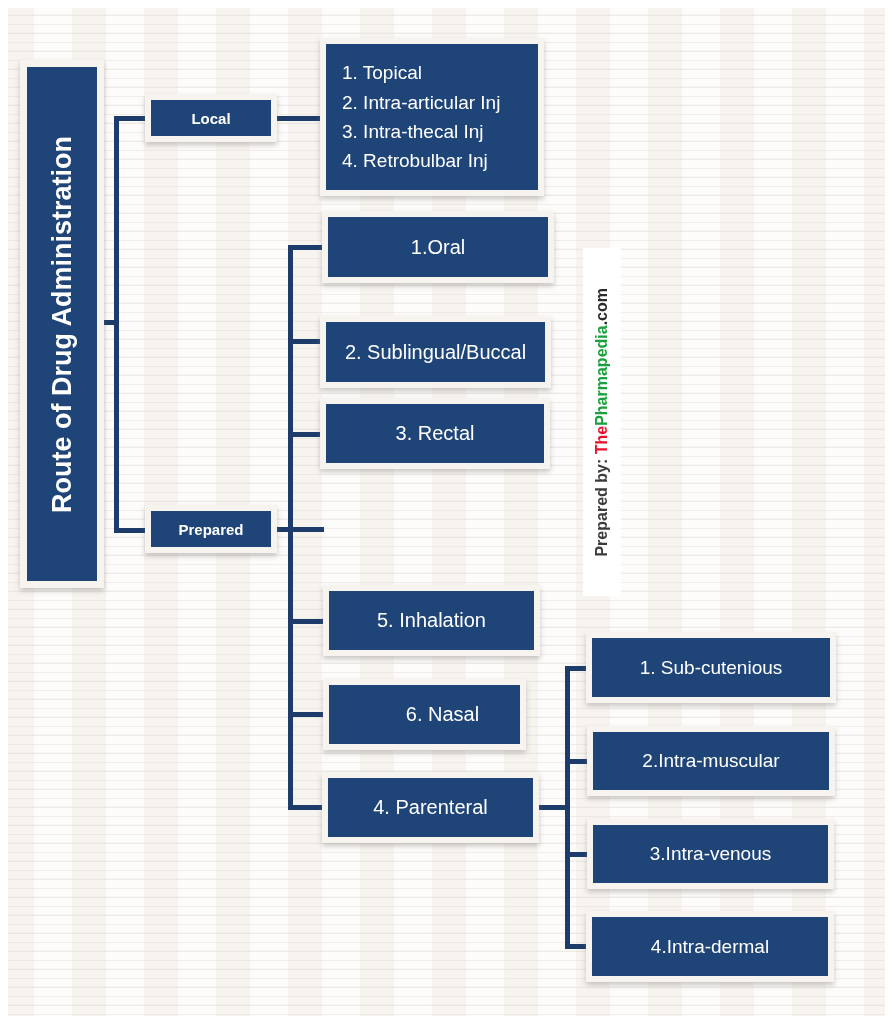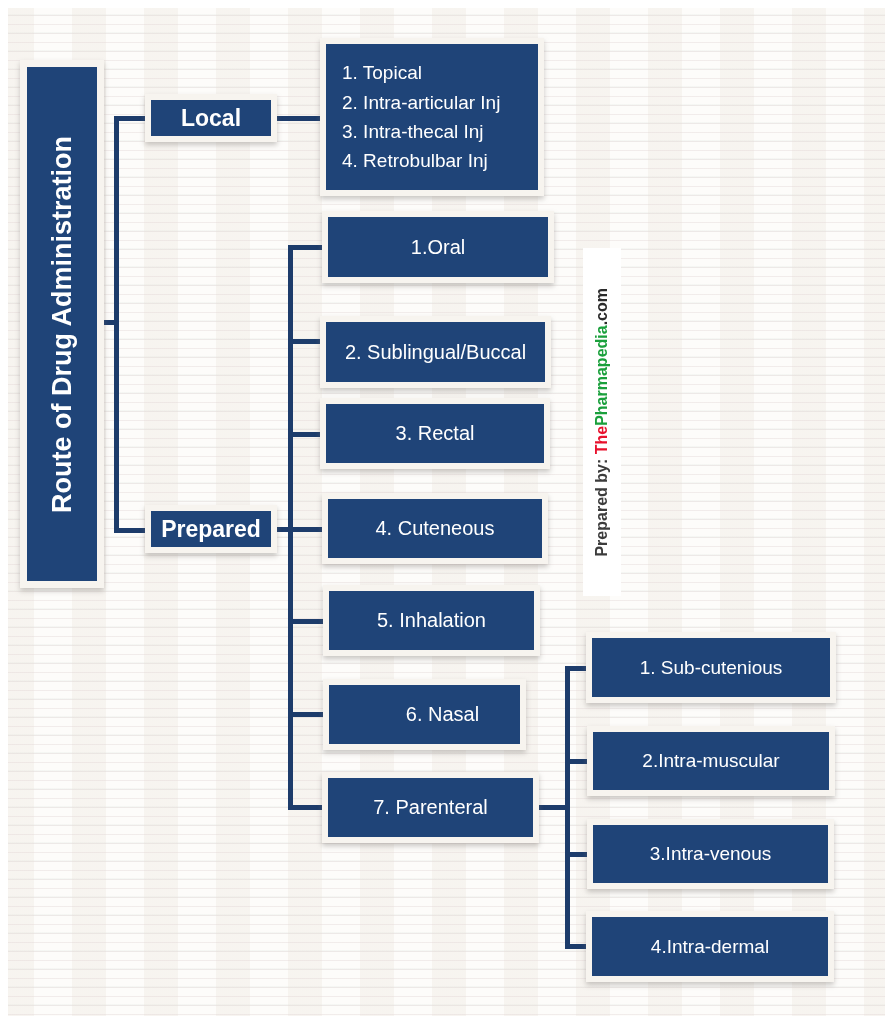--- a/index.html
+++ b/index.html
@@ -92,21 +92,21 @@
     font-size: 27px;
     font-weight: bold;
     white-space: nowrap;
     line-height: 1;
   }
 
   
   .branch-node {
     width: 132px;
     height: 48px;
-    font-size: 23px;
+    font-size: 15px;
     font-weight: bold;
   }
   #local-node  { left: 145px; top: 94px; }
   #systemic-node { left: 145px; top: 505px; }
 
   
   #local-list {
     left: 320px;
     top: 38px;
     width: 224px;
@@ -220,34 +220,31 @@
   </div>
 
   <div class="node route-node" style="left:320px; top:305px; width:231px; height:72px;margin-top:11px;">
     <span>2. Sublingual/Buccal</span>
   </div>
 
   <div class="node route-node" style="left:320px; top:398px; width:230px; height:71px;">
     <span>3. Rectal</span>
   </div>
 
-  <div class="node route-node" style="left:322px; top:493px; width:226px; height:71px;">
-    <span>4. Cuteneous</span>
-  </div>
 
   <div class="node route-node" style="left:323px; top:585px; width:217px; height:71px;">
     <span>5. Inhalation</span>
   </div>
 
   <div class="node route-node" style="left:323px; top:679px; width:203px; height:71px;padding-left:36px;">
     <span>6. Nasal</span>
   </div>
 
   <div class="node route-node" style="left:322px; top:772px; width:217px; height:71px;">
-    <span>7. Parenteral</span>
+    <span>4. Parenteral</span>
   </div>
 
   <div class="node sub-node" style="left:586px; top:632px; width:250px; height:71px;">
     <span>1. Sub-cutenious</span>
   </div>
 
   <div class="node sub-node" style="left:587px; top:726px; width:248px; height:70px;">
     <span>2.Intra-muscular</span>
   </div>
 

